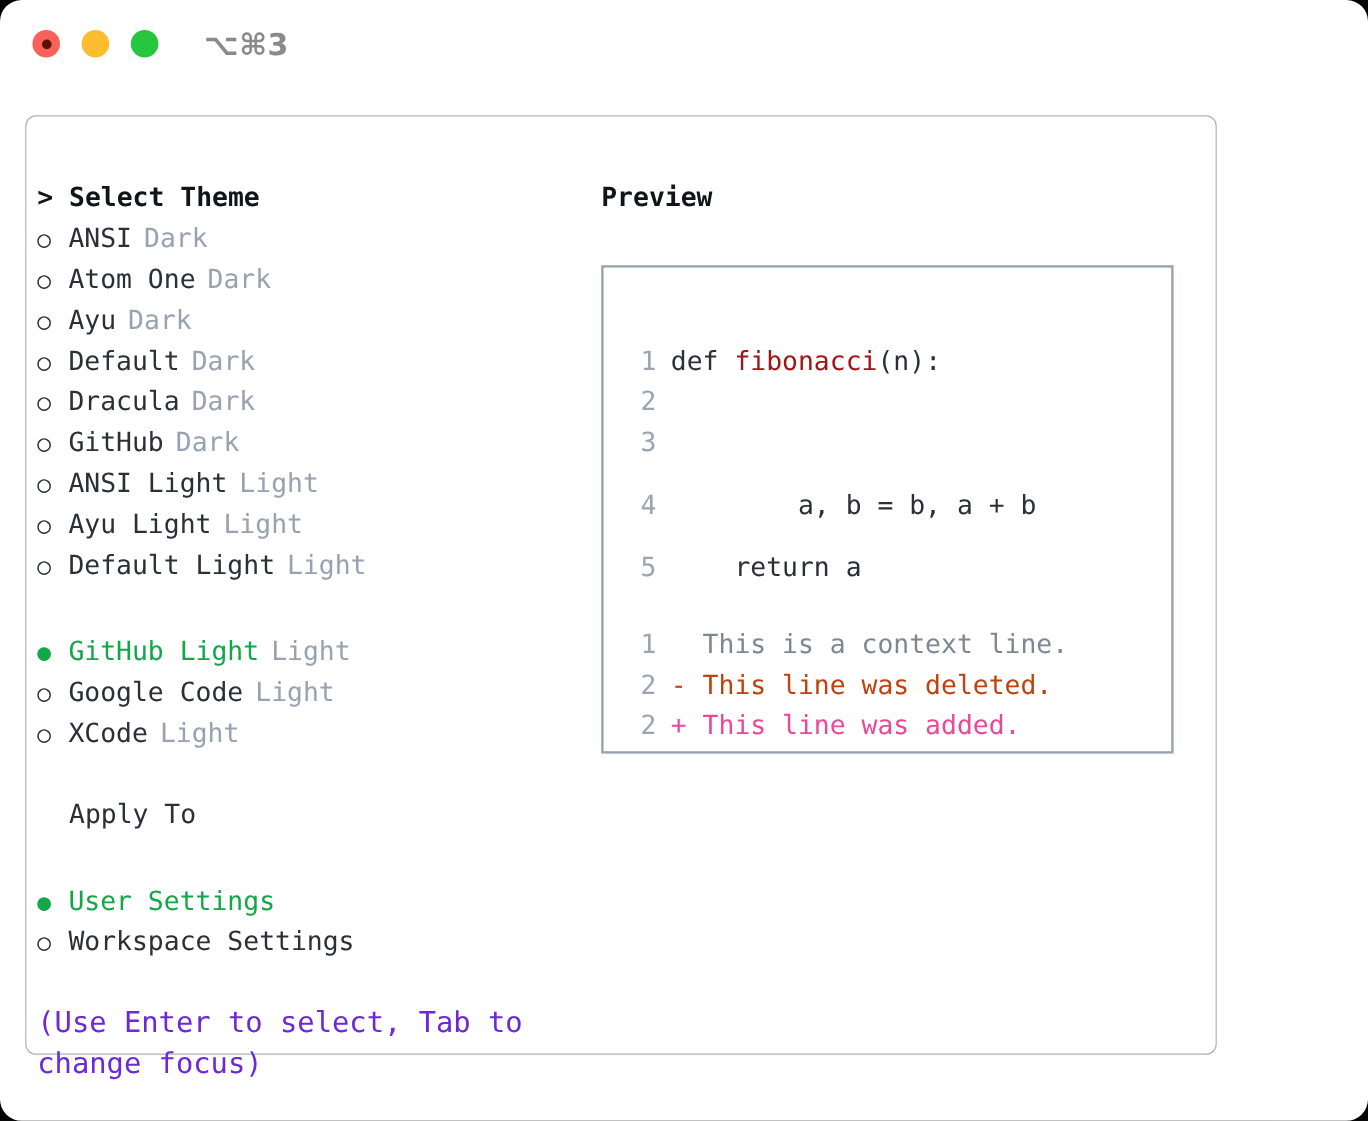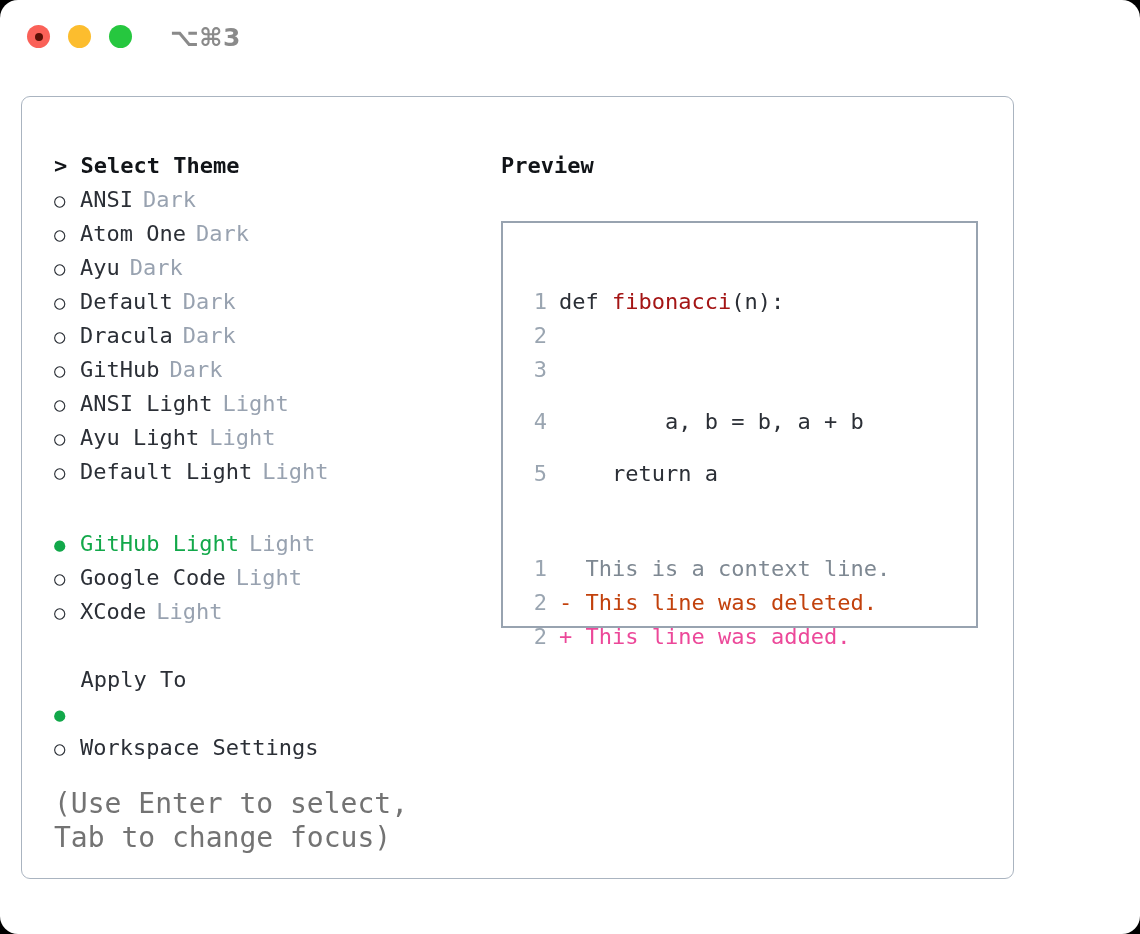--- a/index.html
+++ b/index.html
@@ -82,21 +82,21 @@
     width: 993px;
     height: 783px;
     border: 1.5px solid #aab4c0;
     border-radius: 9px;
     background: #ffffff;
   }
 
   
   .left-col {
     position: absolute;
-    left: 32px;
+    left: 9px;
     top: 52px;
     width: 440px;
   }
 
   .section-header {
     font-size: 22px;
     font-weight: bold;
     color: #111418;
     line-height: 34px;
     white-space: pre;
@@ -124,25 +124,25 @@
   .opt-row.selected .opt-label { color: #12a84a; margin-top: 38px; }
 
   .opt-kind {
     color: #98a2b0;
     margin-left: 10px;
   }
 
   .spacer-row { height: 34px; }
 
   .hint {
-    font-size: 28px;
-    line-height: 34px;
-    color: #737373;
+    font-size: 24px;
+    line-height: 34px;
+    color: #6d28d9;
     width: 420px;
-    margin-top: 22px;
+    margin-top: 32px;
     white-space: pre-wrap;
   }
 
   
   .right-col {
     position: absolute;
     left: 479px;
     top: 52px;
     width: 490px;
   }
@@ -175,21 +175,21 @@
 
   .code-text { color: #2b2f36; margin-top: 18px; }
 
   .tok-plain  { color: #2b2f36; }
   .tok-fn     { color: #a41515; }
   .tok-num    { color: #0d7a74; }
   .tok-call   { color: #1485b5; }
 
   .diff-gap { height: 30px; }
 
-  .diff-ctx { color: #7e8892; margin-top: 31px; }
+  .diff-ctx { color: #7e8892; }
   .diff-del { color: #c2410c; }
   .diff-add { color: #ec4899; }
 </style>
 </head>
 <body>
 
 <div class="window">
 
   <div class="titlebar">
     <div class="traffic-lights">
@@ -219,21 +219,21 @@
           <div class="opt-row selected"><span class="marker">●</span><span class="opt-label">GitHub Light</span><span class="opt-kind">Light</span></div>
           <div class="opt-row"><span class="marker">○</span><span class="opt-label">Google Code</span><span class="opt-kind">Light</span></div>
           <div class="opt-row"><span class="marker">○</span><span class="opt-label">XCode</span><span class="opt-kind">Light</span></div>
         </div>
 
       <div class="spacer-row"></div>
 
       <div class="section-header" style="font-weight:normal;color:#2b2f36;">  Apply To</div>
 
       <div id="apply-to-list">
-          <div class="opt-row selected"><span class="marker">●</span></div>
+          <div class="opt-row selected"><span class="marker">●</span><span class="opt-label">User Settings</span></div>
           <div class="opt-row"><span class="marker">○</span><span class="opt-label">Workspace Settings</span></div>
         </div>
 
       <div class="hint">(Use Enter to select, Tab to change focus)</div>
     </div>
 
     <div class="right-col">
       <div class="section-header">Preview</div>
 
       <div class="preview-box">

